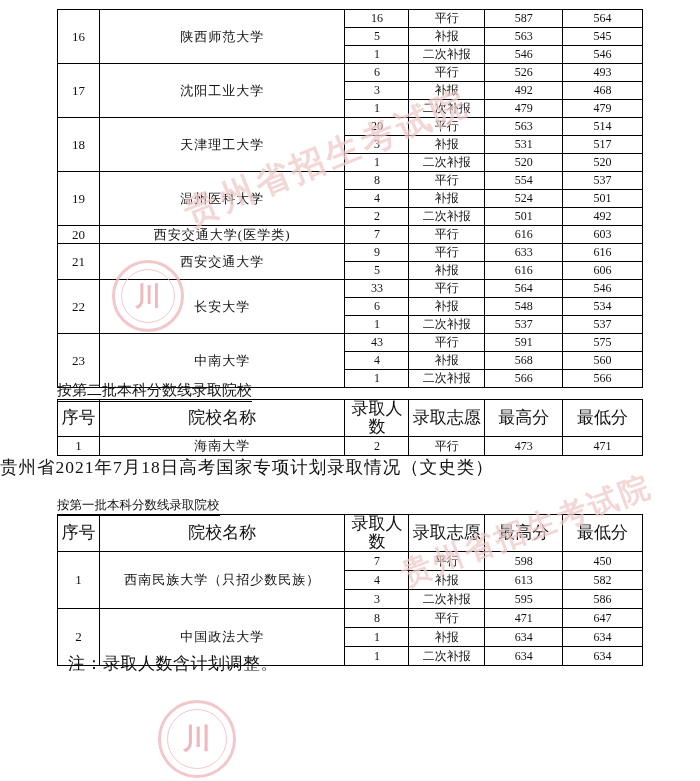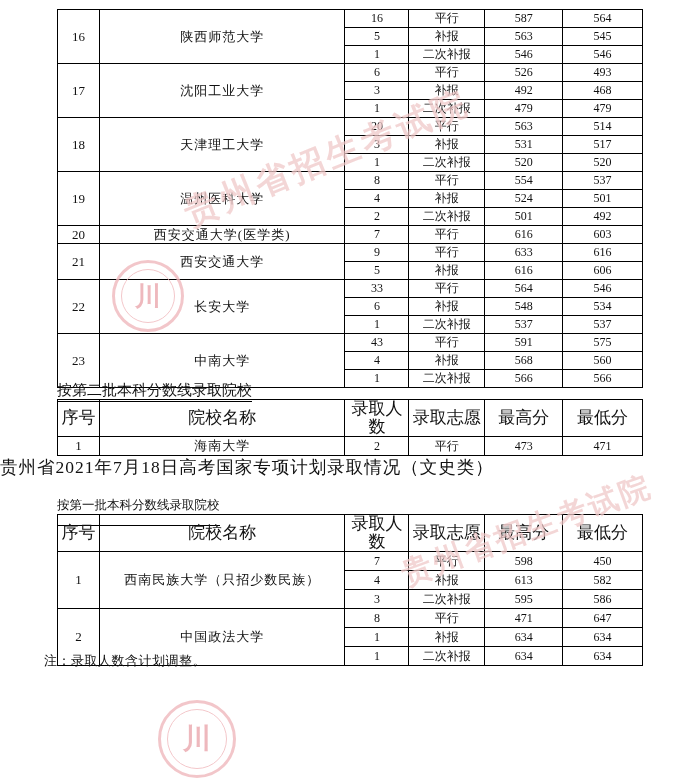--- a/index.html
+++ b/index.html
@@ -141,36 +141,36 @@
     letter-spacing: 1px;
     z-index: 2;
   }
 
   .sec3-title {
     position: absolute;
     left: 57px;
     top: 497px;
     font-size: 12.5px;
     border-bottom: 1px solid #000;
-    padding-bottom: 11px;
+    padding-bottom: 1px;
     z-index: 2;
   }
   .tbl-sec3 {
     position: absolute;
     left: 57px;
     top: 514px;
     width: 586px;
   }
   .tbl-sec3 td, .tbl-sec3 th { height: 18px; line-height: 18px; }
 
   .note {
     position: absolute;
-    left: 44px;
+    left: 68px;
     top: 652px;
-    font-size: 13px;
+    font-size: 17px;
     letter-spacing: .5px;
     z-index: 2;
   }
 </style>
 </head>
 <body>
 
 <div class="page">
 
   <div class="wm wm-text1">贵州省招生考试院</div>

